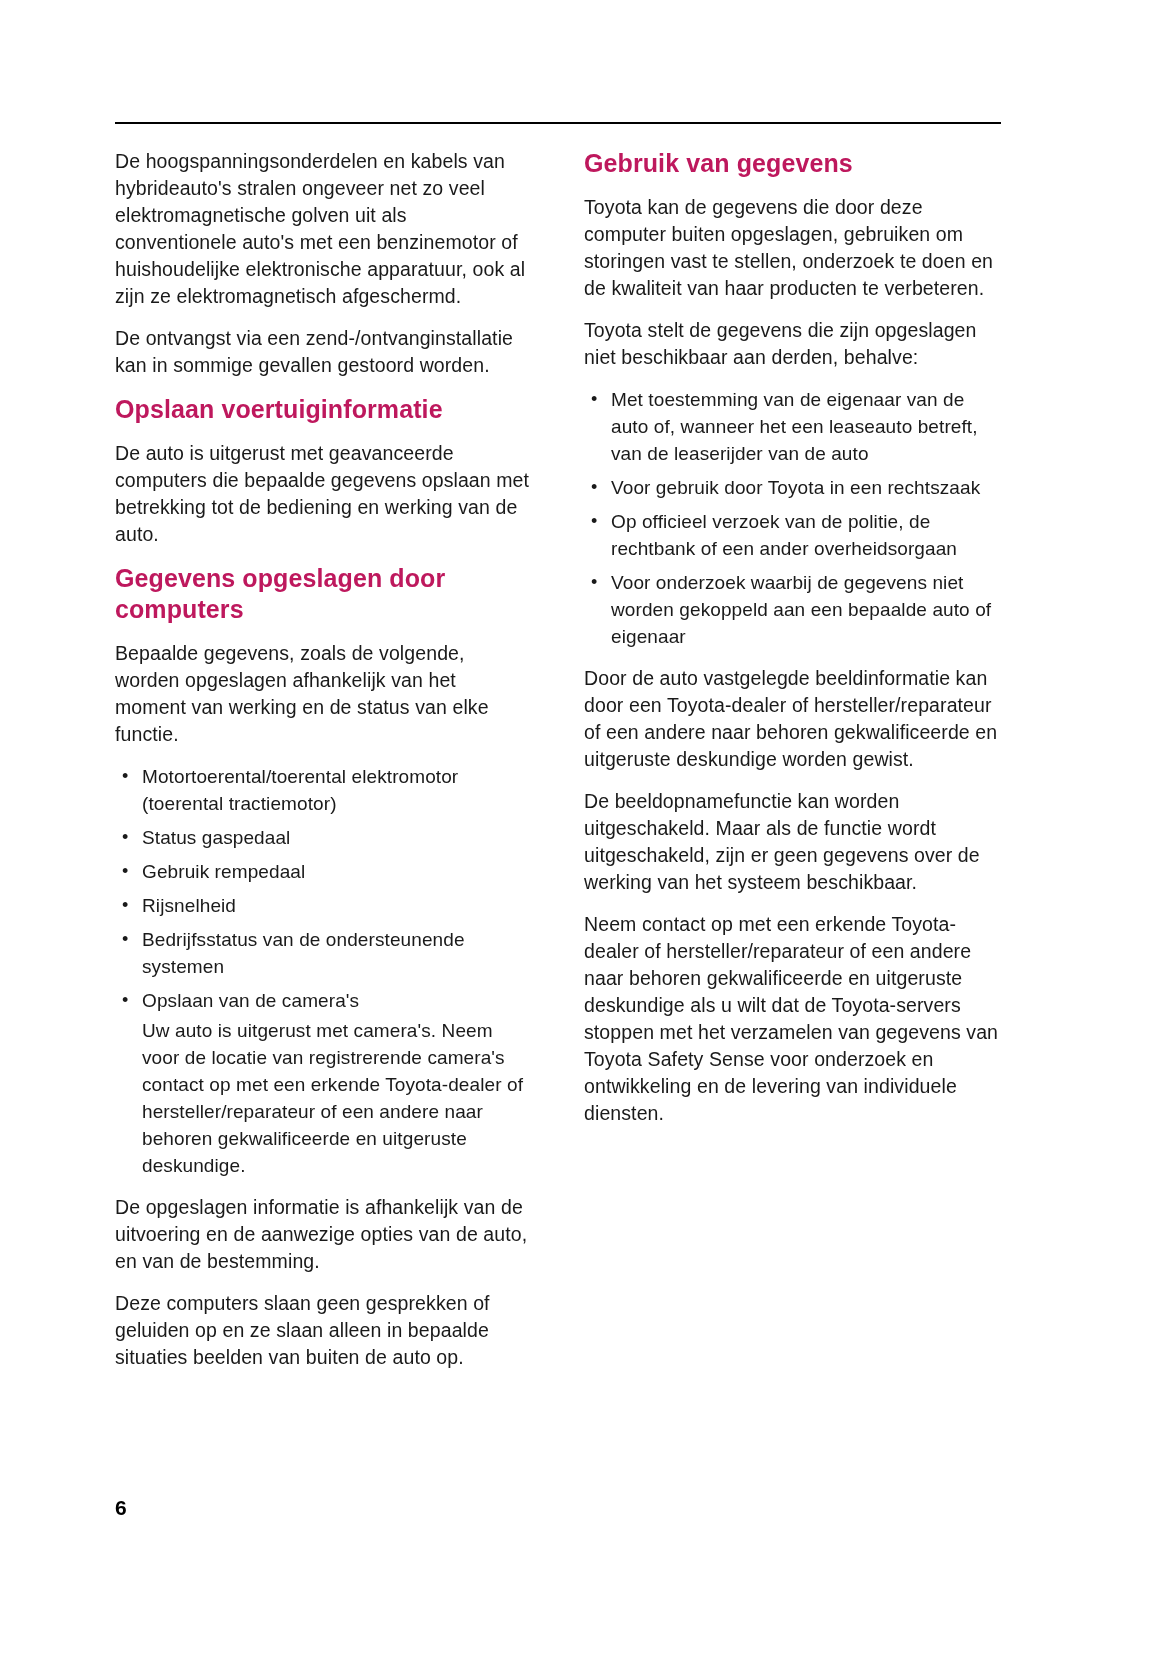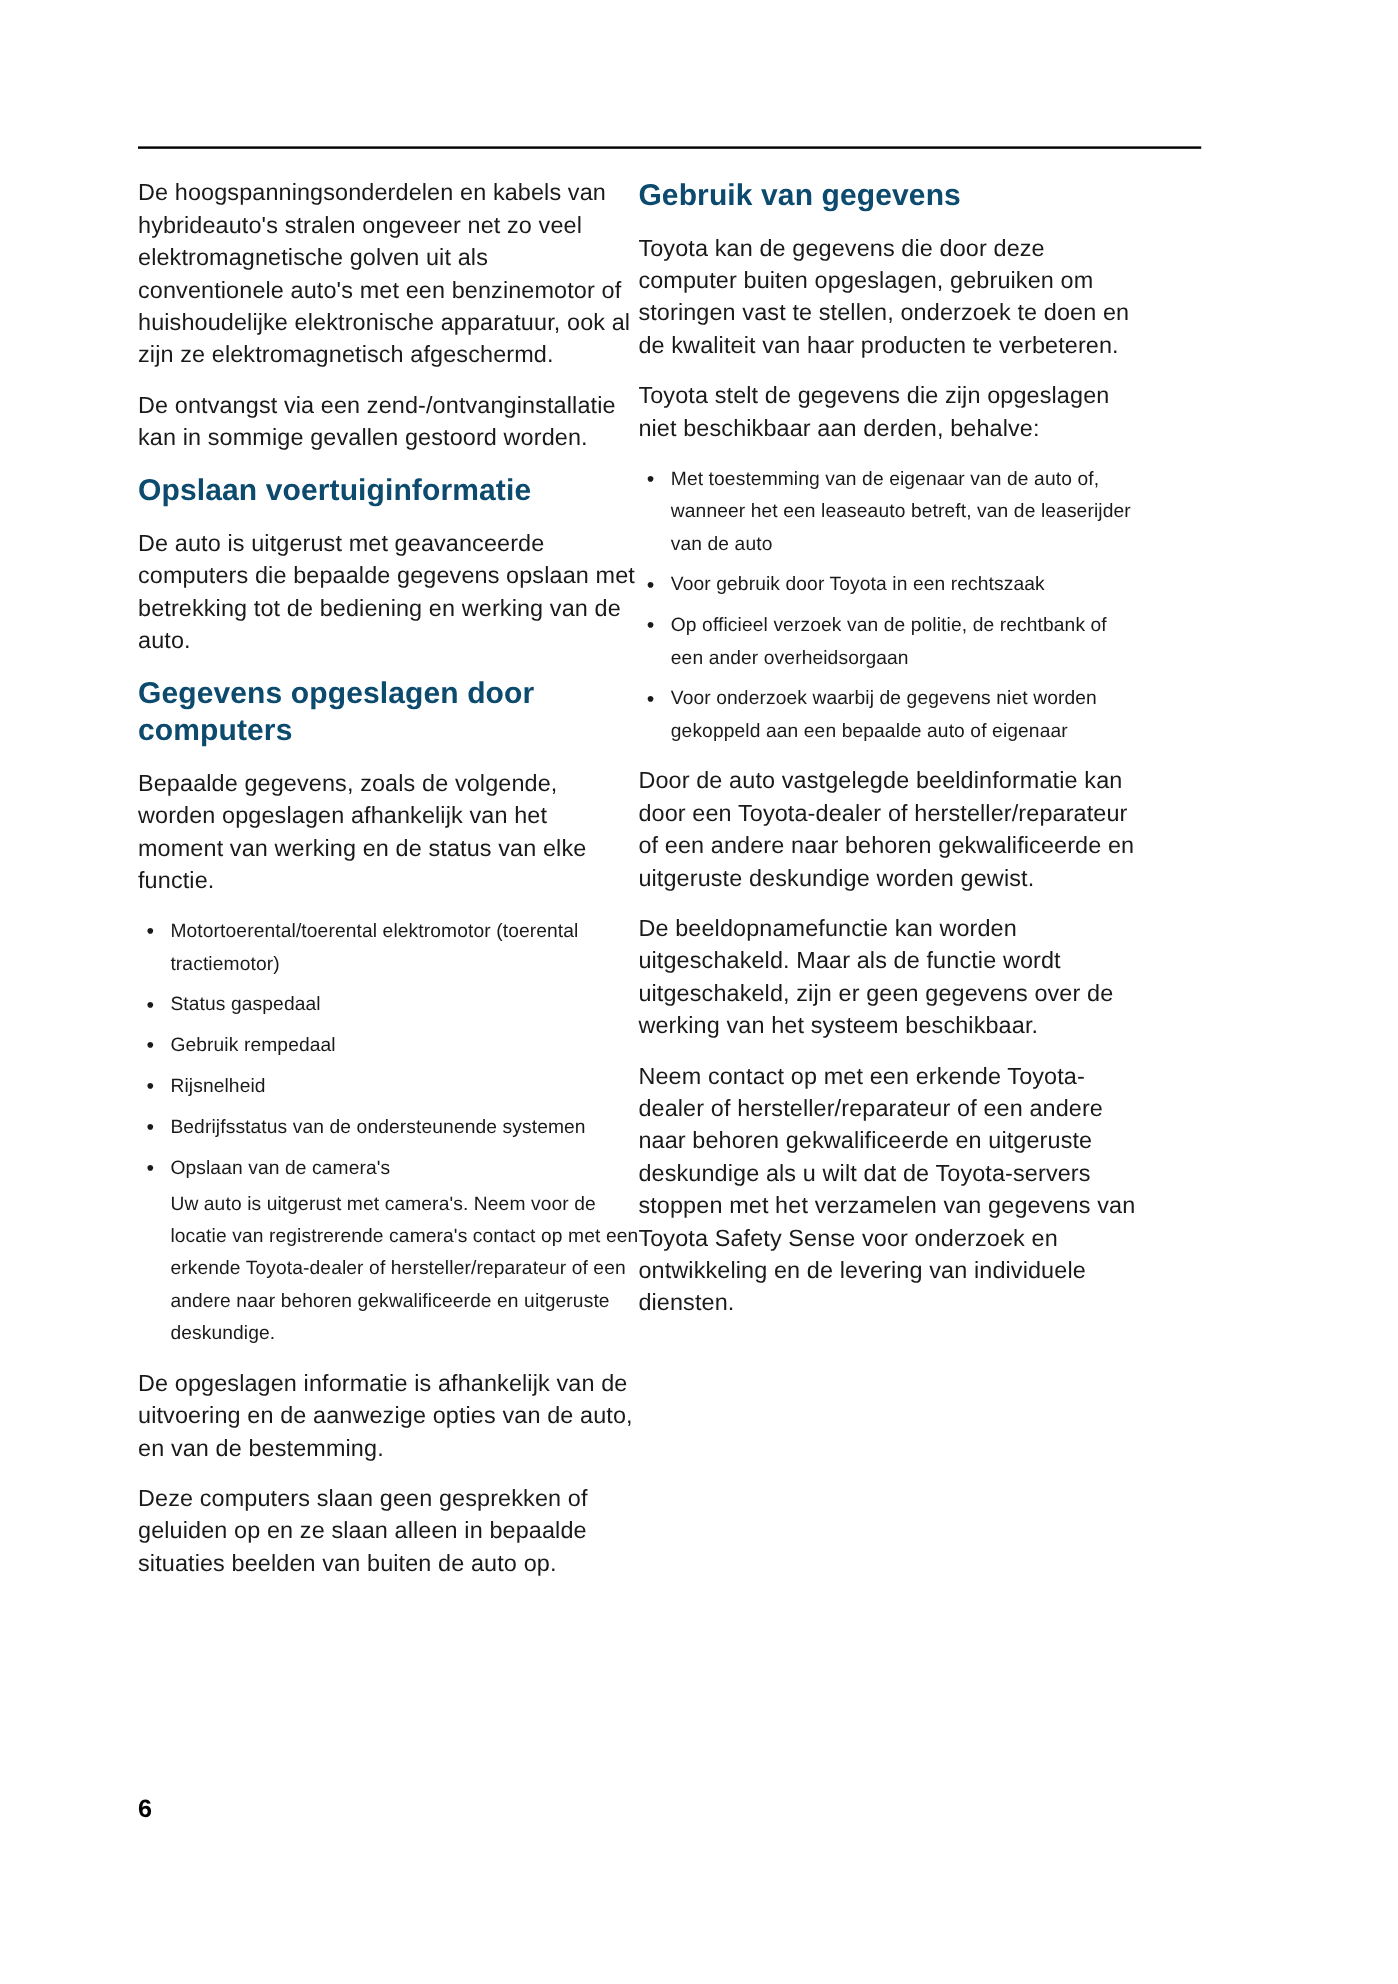--- a/index.html
+++ b/index.html
@@ -18,50 +18,51 @@
     top: 122px;
     width: 886px;
   }
   .rule {
     border-top: 2px solid #000000;
     width: 100%;
     margin-bottom: 24px;
   }
   .columns {
     display: flex;
+    justify-content: space-between;
   }
   .col {
     width: 417px;
     flex: 0 0 417px;
   }
   p.body {
     font-size: 19.5px;
     line-height: 27px;
     margin-bottom: 15px;
     letter-spacing: 0.1px;
   }
   h2.section {
     font-size: 25px;
     line-height: 31px;
     font-weight: bold;
-    color: #0c4a6e;
+    color: #be185d;
     margin: 1px 0 15px 0;
     letter-spacing: 0.1px;
   }
   h2.section.first {
     margin-top: 0;
   }
   ul.bullets {
     list-style: none;
     margin: 0 0 15px 0;
   }
   ul.bullets li {
     position: relative;
     padding-left: 27px;
-    font-size: 16px;
+    font-size: 19px;
     line-height: 27px;
     margin-bottom: 7px;
     letter-spacing: 0.1px;
   }
   ul.bullets li::before {
     content: "\2022";
     position: absolute;
     left: 7px;
     top: 0;
     font-size: 18px;

